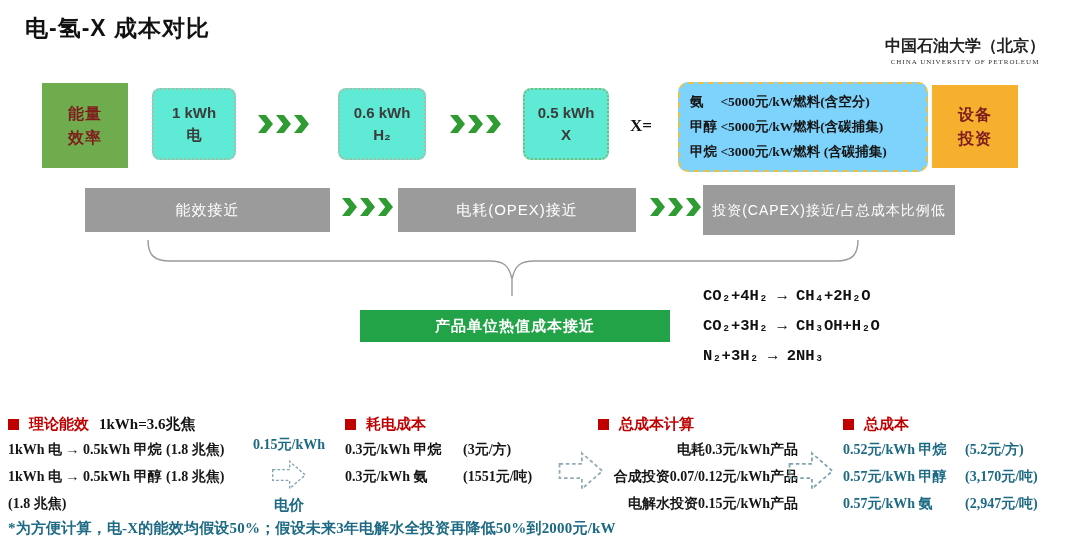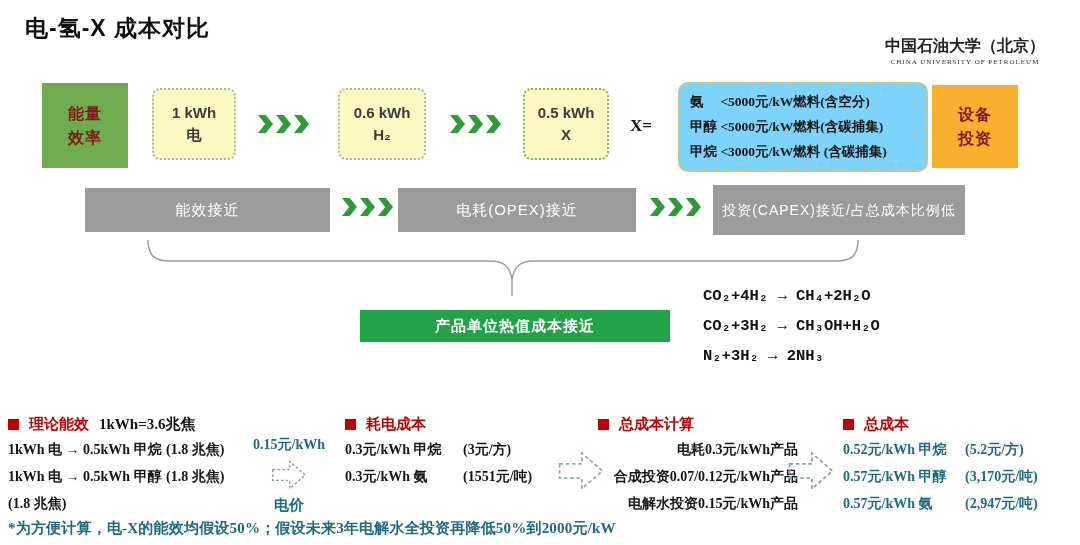--- a/index.html
+++ b/index.html
@@ -19,21 +19,21 @@
   .logo .cn{font-family:"Liberation Serif",serif;font-weight:bold;font-size:16px;}
   .logo .en{font-family:"Liberation Serif",serif;font-size:7px;letter-spacing:1px;color:#333;margin-top:1px;}
 
   
   .solid-box{display:flex;align-items:center;justify-content:center;text-align:center;
     color:#7f1d1d;font-size:16px;font-weight:bold;line-height:1.5;letter-spacing:1px;}
   .energy-box{left:42px;top:83px;width:86px;height:85px;background:var(--green-box);}
   .equip-box{left:932px;top:85px;width:86px;height:83px;background:var(--orange-box);}
 
   .dotted-box{display:flex;flex-direction:column;align-items:center;justify-content:center;
-    background:#fef9c3;border:2px dotted #a9bba2;border-radius:8px;
+    background:#5eead4;border:2px dotted #a9bba2;border-radius:8px;
     color:#3c3c3c;font-size:15px;font-weight:bold;line-height:1.45;text-align:center;}
   .step1{left:152px;top:88px;width:84px;height:72px;}
   .step2{left:338px;top:88px;width:88px;height:72px;text-align:right;}
   .step3{left:523px;top:88px;width:86px;height:72px;border-color:#7db86e;}
 
   .chevrons{display:flex;gap:3px;align-items:center;}
   .chev{width:15px;height:18px;background:var(--chevron-green);
     clip-path:polygon(0 0,52% 0,100% 50%,52% 100%,0 100%,48% 50%);}
   .chev-a1{left:258px;top:115px;}
   .chev-a2{left:450px;top:115px;}
@@ -43,21 +43,21 @@
   .x-equals{left:630px;top:116px;font-family:"Liberation Serif",serif;font-weight:bold;font-size:17px;color:#111;}
   .x-box{left:678px;top:82px;width:250px;height:90px;border:2px dashed var(--yellow-border);
     border-radius:10px;background:#7dd3fc;padding:6px 10px;display:flex;flex-direction:column;justify-content:space-around;}
   .x-box .xopt{font-family:"Liberation Serif",serif;font-size:13.5px;font-weight:600;color:#161616;white-space:pre;}
 
   
   .gray-bar{background:var(--gray-bar);color:#fff;display:flex;align-items:center;justify-content:center;
     text-align:center;font-size:15px;letter-spacing:1px;}
   .bar1{left:85px;top:188px;width:245px;height:44px;}
   .bar2{left:398px;top:188px;width:238px;height:44px;}
-  .bar3{left:703px;top:185px;width:252px;height:50px;font-size:14px;line-height:1.35;padding:2px 6px;margin-left:10px;}
+  .bar3{left:703px;top:185px;width:252px;height:50px;font-size:14px;line-height:1.35;padding:2px 6px;}
 
   
   .brace-svg{left:118px;top:238px;}
   .conclusion-bar{left:360px;top:310px;width:310px;height:32px;background:var(--conclusion-green);
     color:#fff;font-weight:bold;font-size:15px;display:flex;align-items:center;justify-content:center;letter-spacing:1px;}
 
   .equations{left:703px;top:287px;font-family:Liberation Mono, monospace;font-size:15.5px;color:#111;font-weight:600;}
   .equations .eq{margin-bottom:12px;}
 
   

